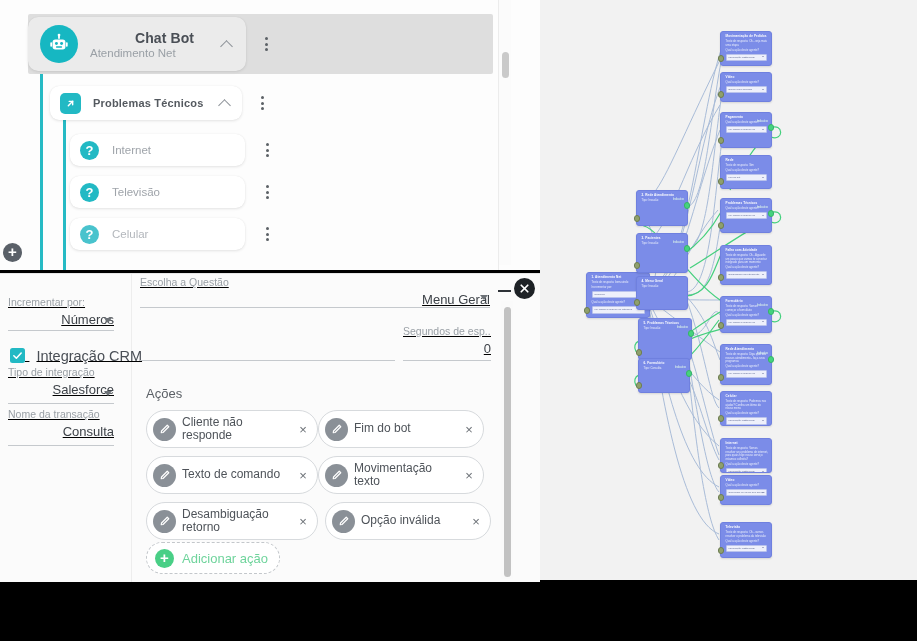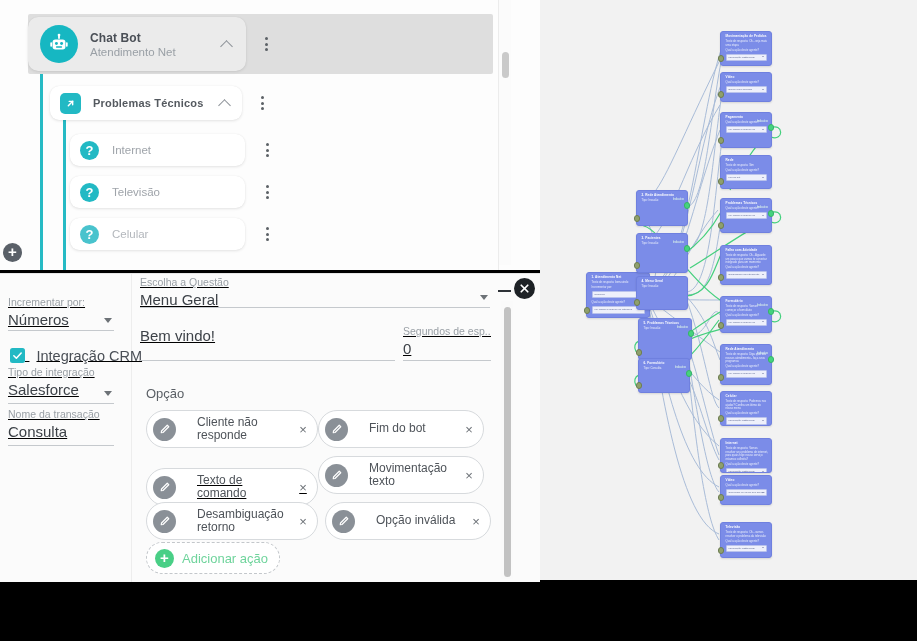--- a/index.html
+++ b/index.html
@@ -30,55 +30,55 @@
   .row{position:absolute;display:flex;align-items:center;}
   .card{display:flex;align-items:center;background:#fff;border-radius:9px;
         box-shadow:0 1px 3px rgba(0,0,0,.10),0 0 1px rgba(0,0,0,.08);}
   .rootcard{background:#ebebeb;border-radius:10px;padding:0;}
   .hl{position:absolute;left:28px;top:14px;width:465px;height:60px;background:#dedede;border-radius:2px;}
   .bot-ico{width:38px;height:38px;border-radius:50%;background:#16b7c2;display:flex;align-items:center;justify-content:center;flex:none;}
   .sq-ico{width:21px;height:21px;border-radius:5px;background:#22b9c4;display:flex;align-items:center;justify-content:center;flex:none;}
   .q-ico{width:19px;height:19px;border-radius:50%;background:#22b9c4;display:flex;align-items:center;justify-content:center;flex:none;
          color:#fff;font-size:13px;font-weight:bold;}
   .q-ico.fade{background:#49c3cd;}
-  .ttl{font-size:12px;color:#4a4f56;font-weight:bold;letter-spacing:.1px;}
+  .ttl{font-size:14px;color:#4a4f56;font-weight:bold;letter-spacing:.1px;margin-left:45px;}
   .sub{font-size:11.5px;color:#9aa0a6;margin-top:1px;}
   .nodelbl{font-size:11px;color:#54595f;font-weight:bold;letter-spacing:.2px;}
   .leaflbl{font-size:11.5px;color:#9fa4aa;}
   .leaflbl.f2{color:#b3b7bc;}
   .chev{width:14px;height:14px;position:relative;}
   .chev:before{content:"";position:absolute;left:2px;top:5px;width:8px;height:8px;border-left:1.6px solid #8b9097;
         border-top:1.6px solid #8b9097;transform:rotate(45deg);}
   .kebab{width:16px;display:flex;flex-direction:column;align-items:center;gap:2.4px;}
   .kebab i{width:3px;height:3px;border-radius:50%;background:#5c6view;background:#5c6166;display:block;}
   .vline{position:absolute;width:2.5px;background:#26bac4;}
   .addbtn{position:absolute;left:3px;top:243px;width:19px;height:19px;border-radius:50%;background:#5a6068;
           color:#fff;font-size:15px;line-height:18px;text-align:center;font-weight:bold;}
 
   
   .panel{position:absolute;left:0;top:273px;width:540px;height:308px;background:#fbfbfb;
          border-top:1px solid #e6e6e6;overflow:hidden;}
   .divider{position:absolute;left:131px;top:0;width:1px;height:308px;background:#ededed;}
 
   .field{position:absolute;text-decoration:underline;}
   .flabel{font-size:10.5px;color:#9aa0a6;line-height:13px;white-space:nowrap;overflow:hidden;}
-  .fvalue{font-size:15px;color:#3d4248;line-height:21px;white-space:nowrap;}
+  .fvalue{font-size:13px;color:#3d4248;line-height:21px;white-space:nowrap;text-align:right;}
   .uline{border-bottom:1px solid #c5c9cd;}
   .caret{position:absolute;right:2px;bottom:7px;border-left:4.5px solid transparent;border-right:4.5px solid transparent;
          border-top:5.5px solid #6d7277;}
   .cb{width:15px;height:15px;border-radius:2.5px;background:#22b9c4;display:inline-flex;align-items:center;
       justify-content:center;vertical-align:middle;}
   .cblbl{font-size:14.5px;color:#4a4f56;margin-left:7px;vertical-align:middle;}
 
   .acoes{position:absolute;left:146px;top:386px;font-size:13px;color:#5b6066;}
   .chip{position:absolute;height:38px;border:1px solid #d7dadd;border-radius:19px;background:#fff;
         display:flex;align-items:center;padding:0 8px 0 6px;box-sizing:border-box;}
   .chip .ci{width:23px;height:23px;border-radius:50%;background:#8a9097;flex:none;display:flex;align-items:center;
         justify-content:center;}
-  .chip .ct{font-size:12px;color:#4e5359;line-height:13.5px;margin-left:21px;flex:1;}
+  .chip .ct{font-size:12px;color:#4e5359;line-height:13.5px;margin-left:6px;flex:1;}
   .chip .cx{font-size:13px;color:#6b7076;margin-left:4px;width:12px;text-align:center;}
   .addaction{position:absolute;left:146px;top:542px;width:134px;height:32px;border:1.6px dashed #c3c7cb;
         border-radius:16px;background:#fff;display:flex;align-items:center;padding-left:8px;box-sizing:border-box;}
   .addaction .pi{width:19px;height:19px;border-radius:50%;background:#49cf86;color:#fff;font-size:15px;font-weight:bold;
         line-height:18px;text-align:center;flex:none;}
   .addaction .pt{font-size:13px;color:#6fd49c;margin-left:8px;}
 
   .panel-track{position:absolute;right:27px;top:27px;width:12px;height:278px;background:#fafafa;}
   .panel-thumb{position:absolute;right:29px;top:33px;width:7px;height:270px;border-radius:4px;background:#c2c2c2;}
   .minim{position:absolute;left:498px;top:290px;width:13px;height:2px;background:#2e3238;}
@@ -385,53 +385,52 @@
       <div class="fvalue">Consulta</div>
     </div>
 
     <div class="field uline" style="left:140px;top:4px;width:350px;height:29px;">
       <div class="flabel" style="margin-top:-2px;">Escolha a Questão</div>
       <div class="fvalue">Menu Geral</div>
       <div class="caret"></div>
     </div>
 
     <div class="field uline" style="left:140px;top:51px;width:255px;height:35px;">
-      <div class="fvalue">Bem vindo!</div>
     </div>
 
     <div class="field uline" style="left:403px;top:51px;width:88px;height:35px;">
       <div class="flabel">Segundos de esp...</div>
       <div class="fvalue">0</div>
     </div>
 
     <div class="panel-track"></div>
     <div class="panel-thumb"></div>
   </div>
 
-  <div class="acoes">Opção</div>
+  <div class="acoes">Ações</div>
   <div id="chips">
       <div class="chip" style="left: 146px; top: 410px; width: 172px;">
         <span class="ci">
           <svg width="12" height="12" viewBox="0 0 24 24" fill="none" stroke="#fff" stroke-width="2.4" stroke-linecap="round" stroke-linejoin="round">
             <path d="M16.5 4.5 L19.5 7.5 L8 19 L4.5 19.5 L5 16 Z"></path>
           </svg>
         </span>
         <span class="ct">Cliente não responde</span>
         <span class="cx">×</span>
       </div>
       <div class="chip" style="left: 318px; top: 410px; width: 166px;">
         <span class="ci">
           <svg width="12" height="12" viewBox="0 0 24 24" fill="none" stroke="#fff" stroke-width="2.4" stroke-linecap="round" stroke-linejoin="round">
             <path d="M16.5 4.5 L19.5 7.5 L8 19 L4.5 19.5 L5 16 Z"></path>
           </svg>
         </span>
         <span class="ct">Fim do bot</span>
         <span class="cx">×</span>
       </div>
-      <div class="chip" style="left: 146px; top: 468px; width: 172px; text-decoration: underline;">
+      <div class="chip" style="left: 146px; top: 456px; width: 172px;">
         <span class="ci">
           <svg width="12" height="12" viewBox="0 0 24 24" fill="none" stroke="#fff" stroke-width="2.4" stroke-linecap="round" stroke-linejoin="round">
             <path d="M16.5 4.5 L19.5 7.5 L8 19 L4.5 19.5 L5 16 Z"></path>
           </svg>
         </span>
         <span class="ct">Texto de comando</span>
         <span class="cx">×</span>
       </div>
       <div class="chip" style="left: 318px; top: 456px; width: 166px;">
         <span class="ci">

